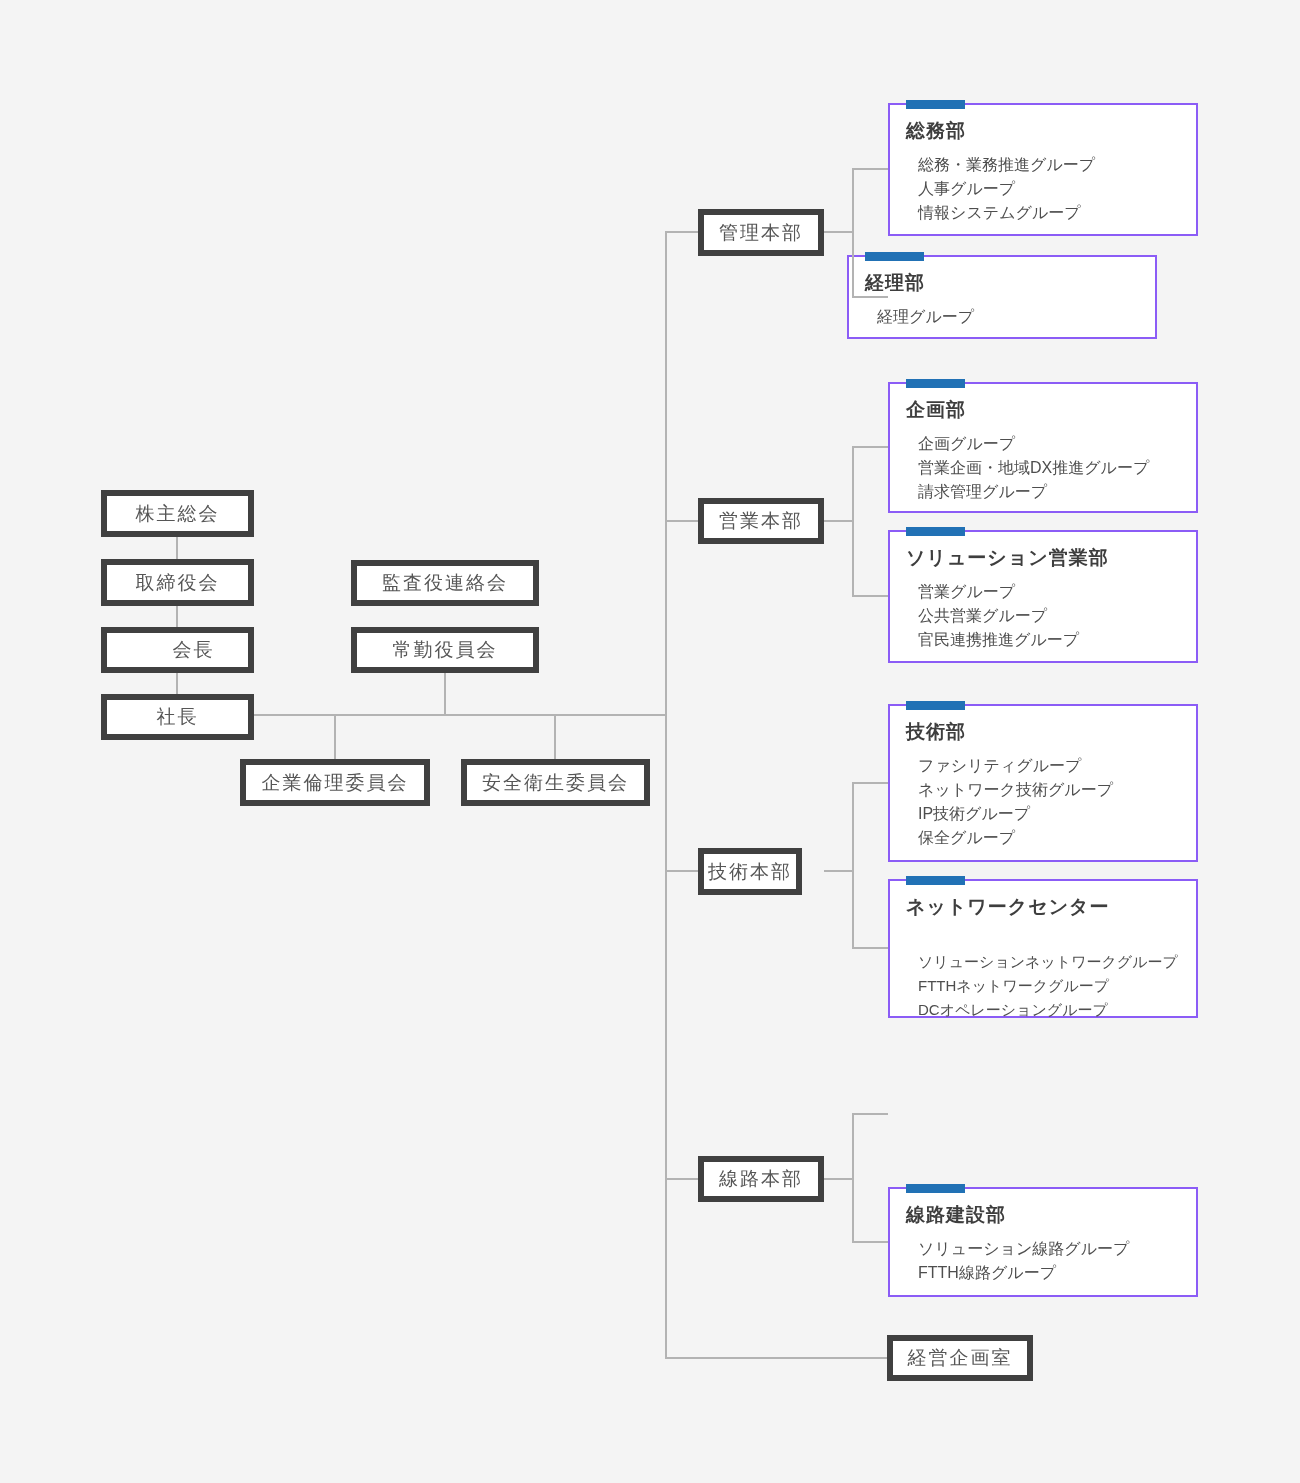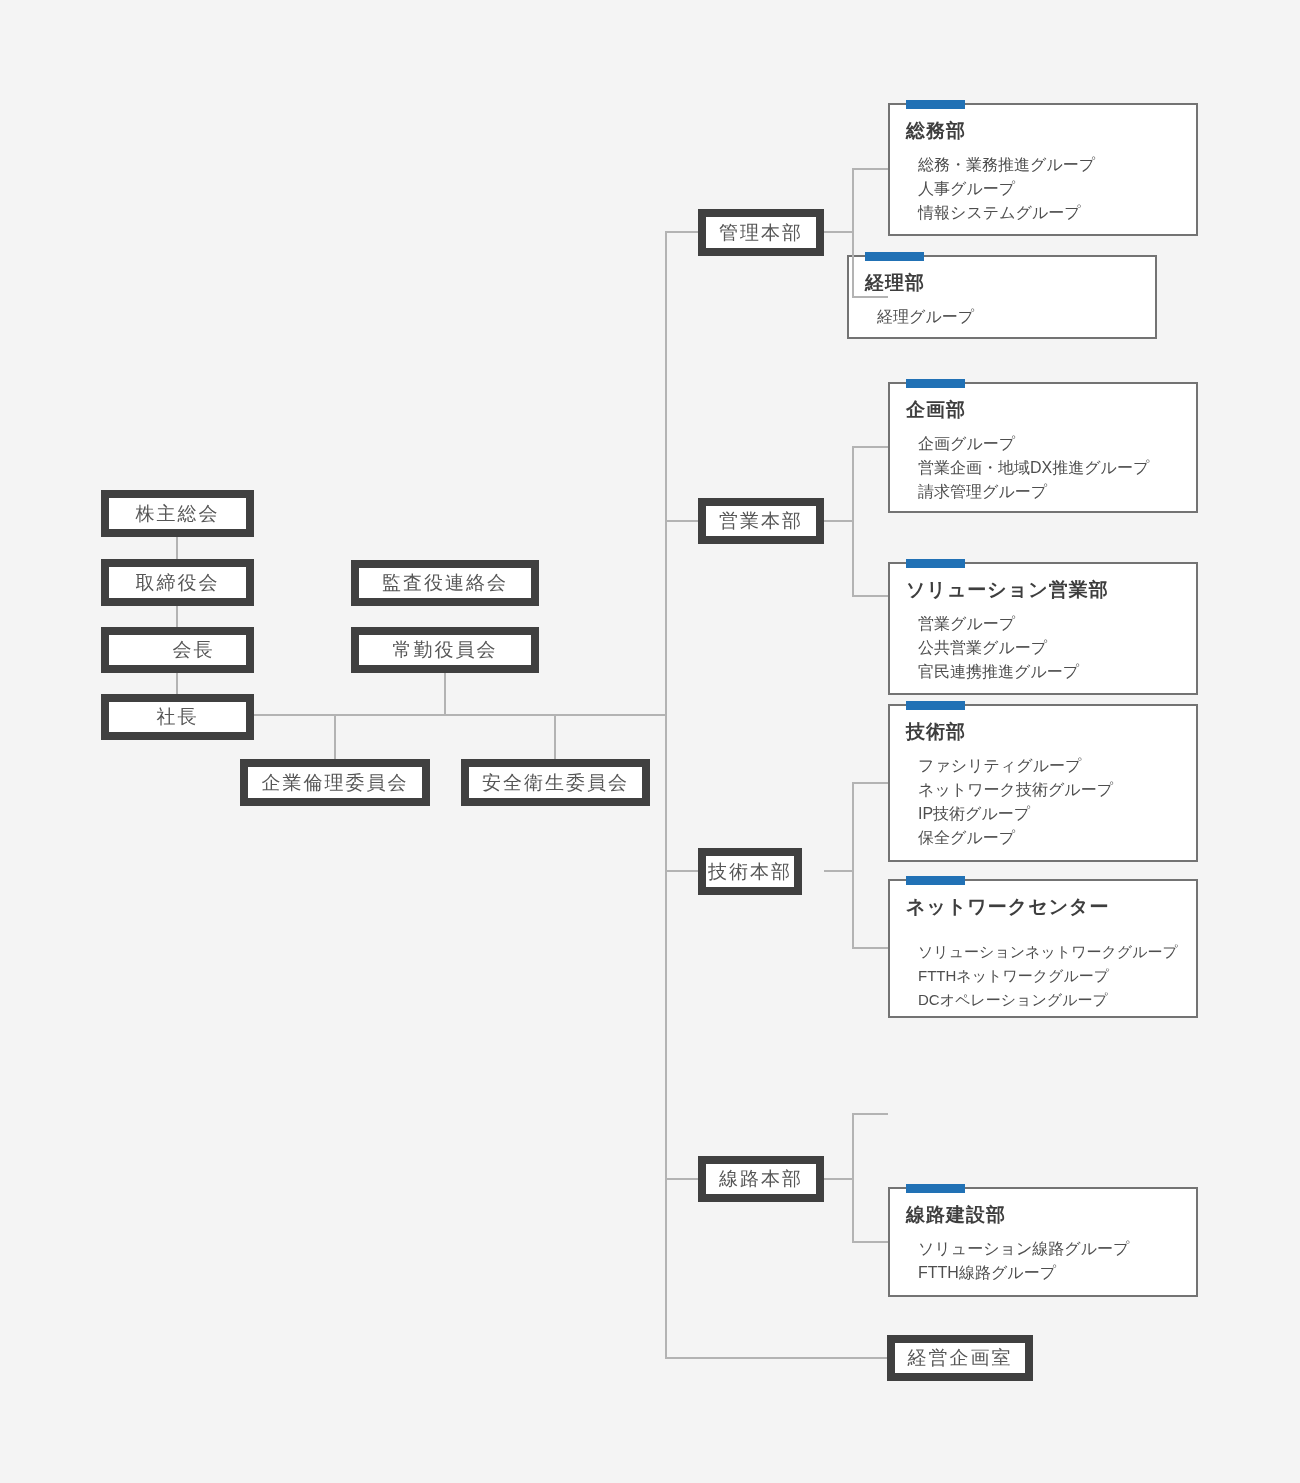--- a/index.html
+++ b/index.html
@@ -12,36 +12,36 @@
     width: 1300px;
     height: 1483px;
     background: #f4f4f4;
     overflow: hidden;
   }
   
   .box {
     position: absolute;
     box-sizing: border-box;
     background: #ffffff;
-    border: 8px solid #404040;
+    border: 6px solid #404040;
     display: flex;
     align-items: center;
     justify-content: center;
     font-size: 19px;
     font-weight: 500;
     letter-spacing: 2px;
     color: #565656;
     white-space: nowrap;
   }
   
   .dept {
     position: absolute;
     box-sizing: border-box;
     background: #ffffff;
-    border: 2px solid #737373;
+    border: 2px solid #8b5cf6;
   }
   .dept .accent {
     position: absolute;
     top: -5px;
     left: 16px;
     width: 59px;
     height: 9px;
     background: #2171b5;
   }
   .dept h3 {
@@ -53,21 +53,21 @@
   }
   .dept ul {
     margin: 9px 0 0 28px;
     padding: 0;
     list-style: none;
     font-size: 16px;
     line-height: 24px;
     color: #4e4e4e;
   }
   .dept.compact ul {
-    margin-top: 20px;
+    margin-top: 30px;
     font-size: 15px;
   }
   
   .vline, .hline {
     position: absolute;
     background: #b3b3b3;
   }
   .vline { width: 2px; }
   .hline { height: 2px; }
 </style>
@@ -115,21 +115,21 @@
   <div class="dept" style="left:888px; top:382px; width:310px; height:131px;">
     <div class="accent"></div>
     <h3>企画部</h3>
     <ul>
       <li>企画グループ</li>
       <li>営業企画・地域DX推進グループ</li>
       <li>請求管理グループ</li>
     </ul>
   </div>
 
-  <div class="dept" style="left:888px; top:530px; width:310px; height:133px;margin-top:32px;">
+  <div class="dept" style="left:888px; top:530px; width:310px; height:133px;">
     <div class="accent"></div>
     <h3>ソリューション営業部</h3>
     <ul>
       <li>営業グループ</li>
       <li>公共営業グループ</li>
       <li>官民連携推進グループ</li>
     </ul>
   </div>
 
   <div class="dept" style="left:888px; top:704px; width:310px; height:158px;">

